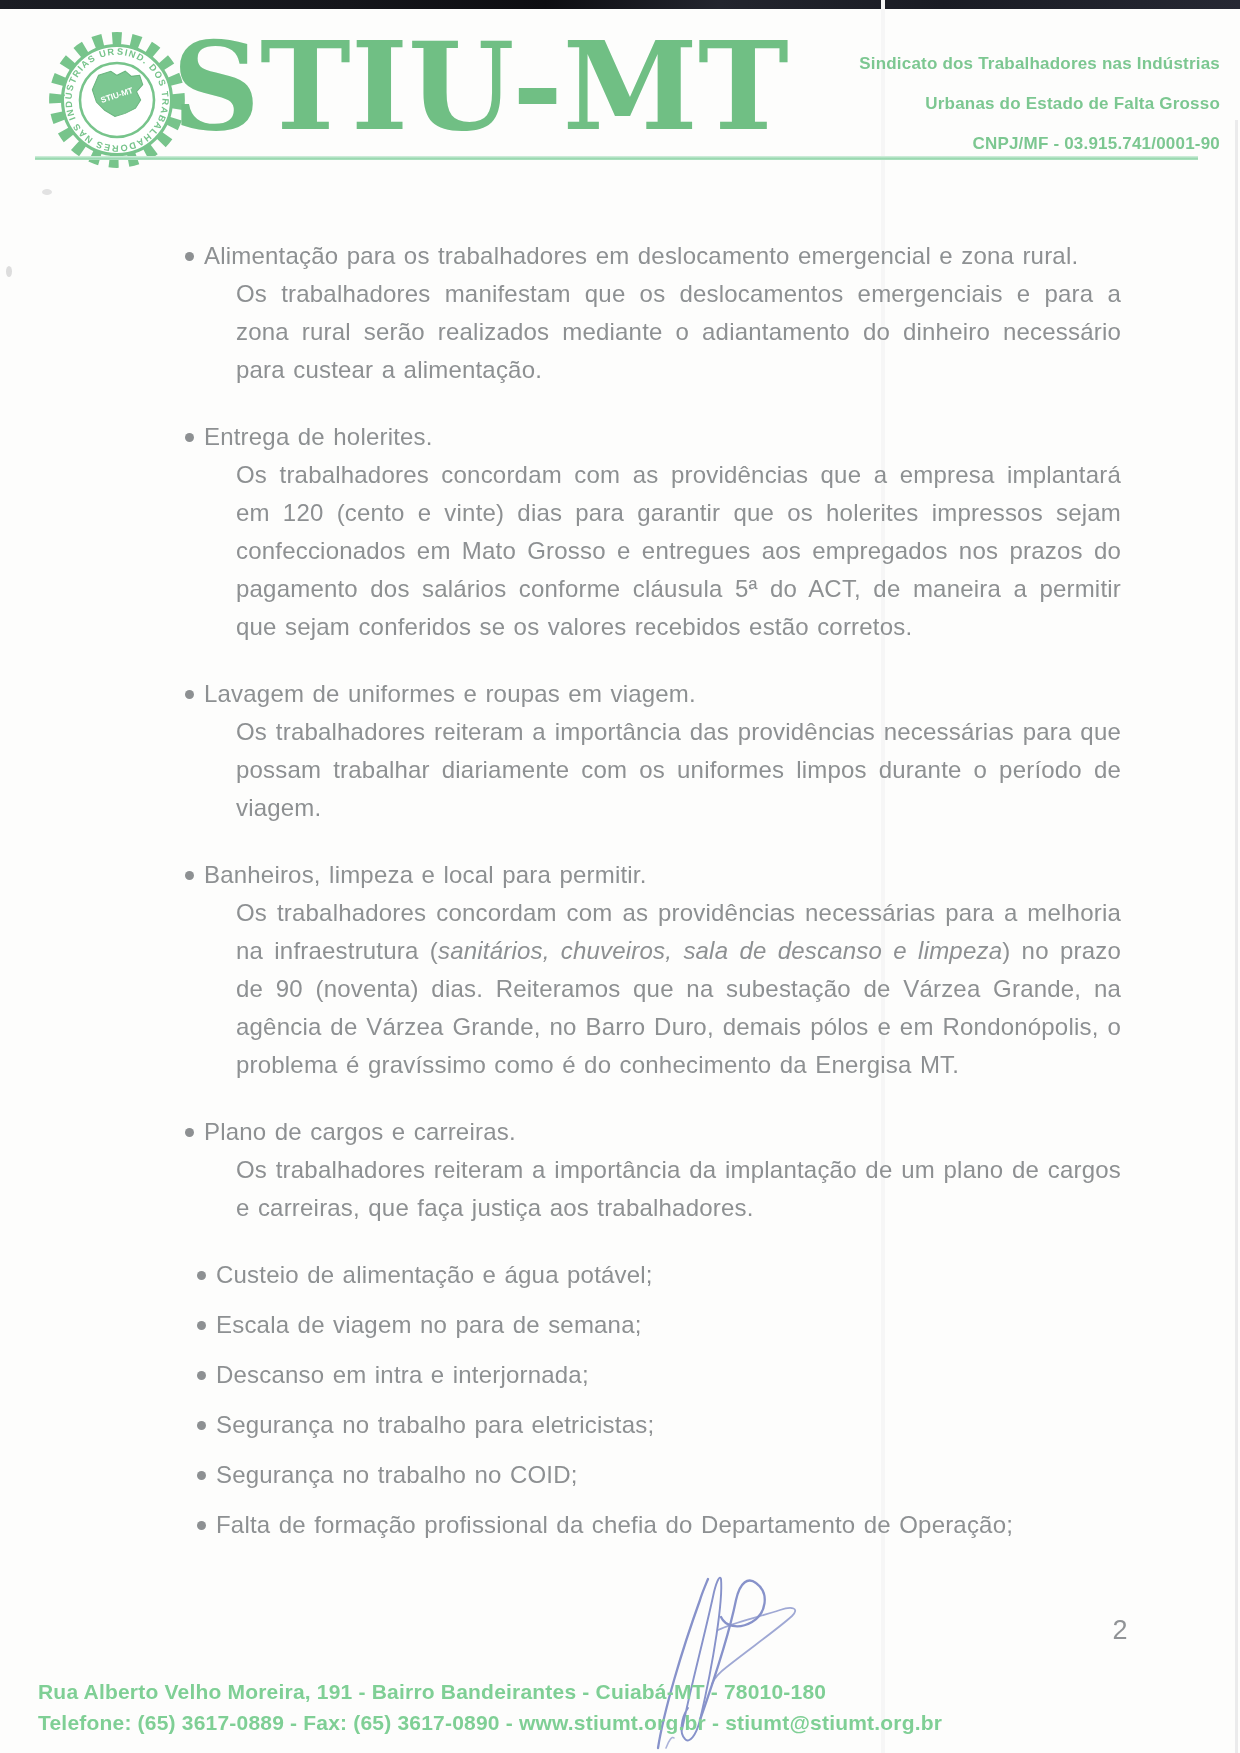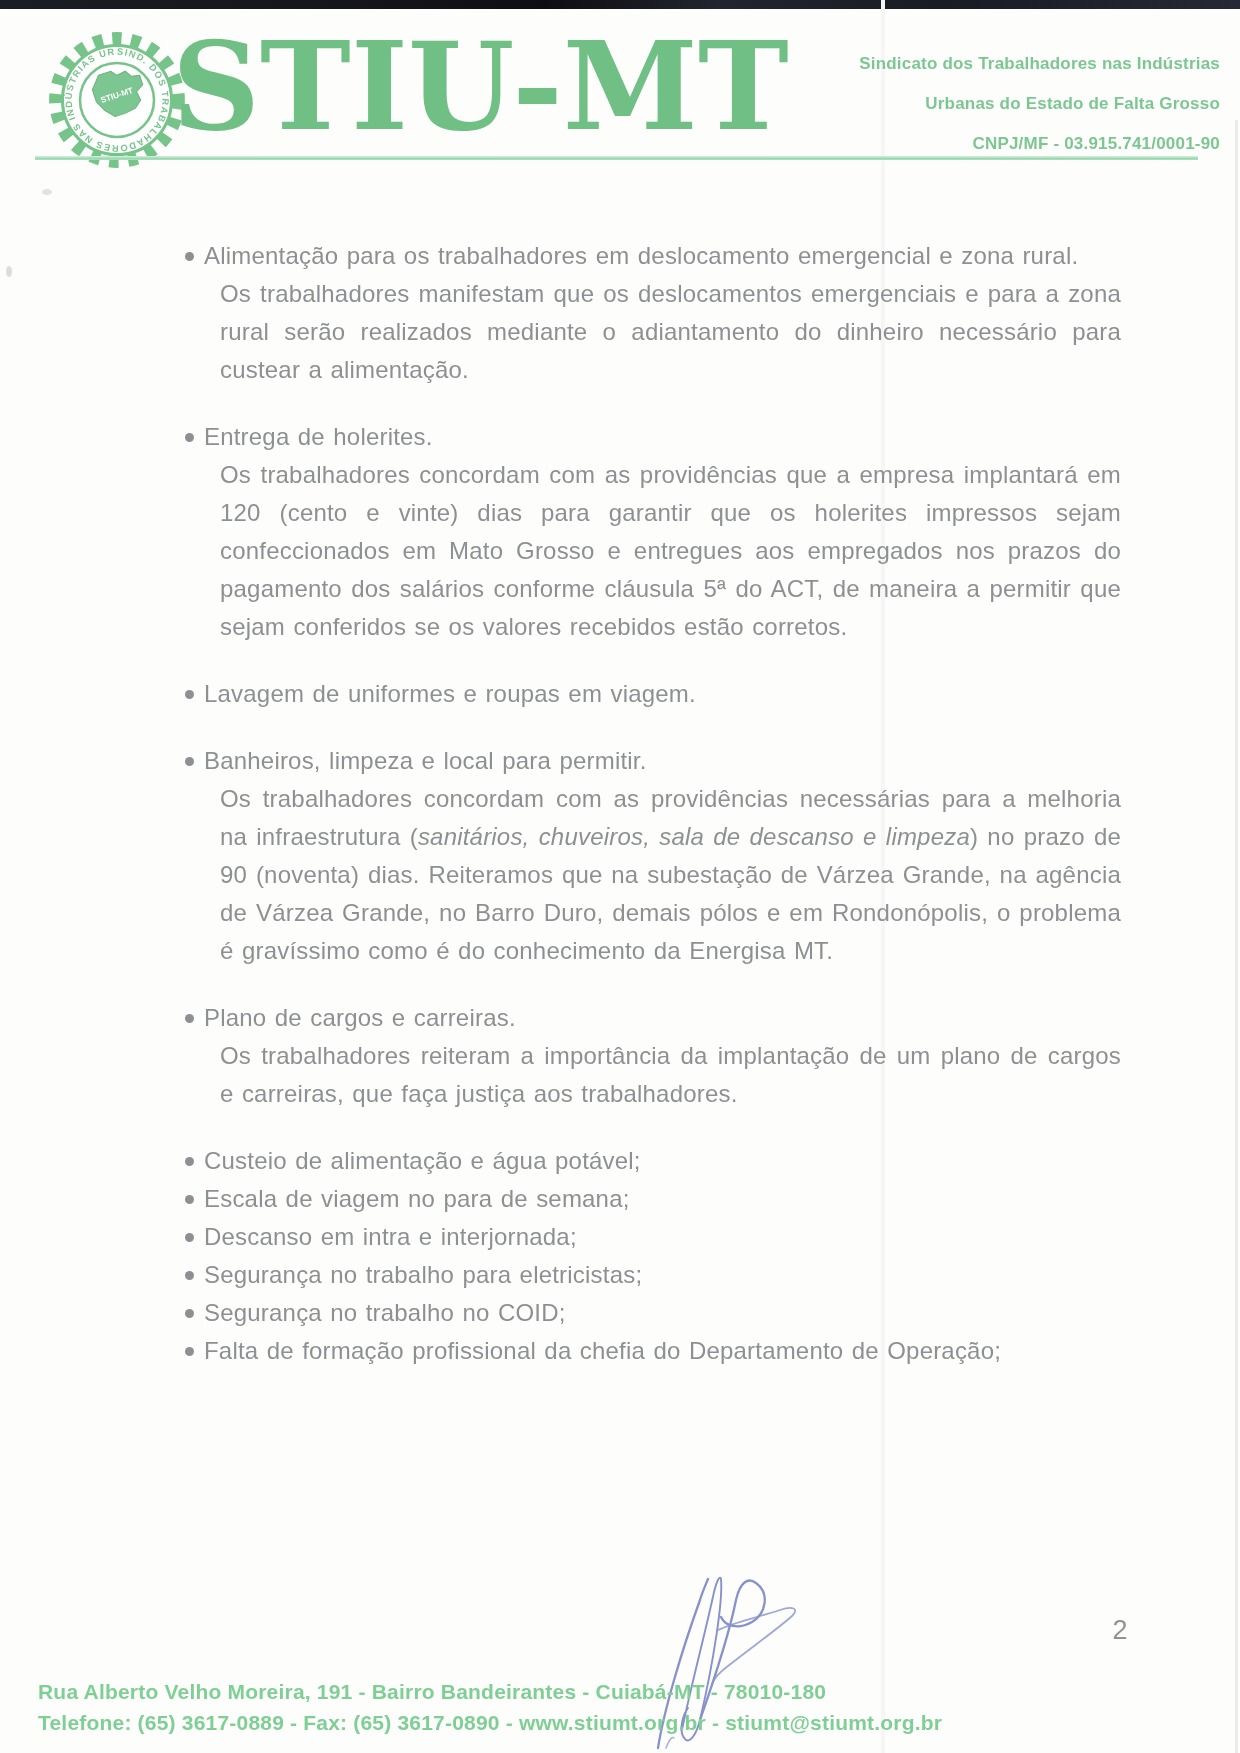--- a/index.html
+++ b/index.html
@@ -42,22 +42,22 @@
     position:absolute;left:184px;top:237px;width:937px;
     color:#8d9092;font-size:24px;line-height:38px;
     letter-spacing:0.2px;word-spacing:1.5px;
   }
   .section{margin:0 0 29px 0;}
   .bullet-line{position:relative;padding-left:20px;text-align:justify;}
   .bullet-line::before{
     content:"";position:absolute;left:1px;top:15px;width:9px;height:9px;
     border-radius:50%;background:#8d9092;
   }
-  .indent-par{margin-left:36px;text-align:justify;}
-  .short-list .bullet-line{margin:0;}
+  .indent-par{margin-left:52px;text-align:justify;}
+  .short-list .bullet-line{margin:12px;}
   .em{font-style:italic;}
 
   
   .page-number{
     position:absolute;left:1100px;top:1615px;width:40px;
     color:#909396;font-size:27px;text-align:center;
   }
   .signature-svg{position:absolute;left:628px;top:1568px;width:206px;height:185px;}
   .footer{
     position:absolute;left:38px;top:1676px;width:1000px;
@@ -113,20 +113,21 @@
       <div class="indent-par">Os trabalhadores manifestam que os deslocamentos emergenciais e para a zona rural serão realizados mediante o adiantamento do dinheiro necessário para custear a alimentação.</div>
     </div>
 
     <div class="section">
       <div class="bullet-line">Entrega de holerites.</div>
       <div class="indent-par">Os trabalhadores concordam com as providências que a empresa implantará em 120 (cento e vinte) dias para garantir que os holerites impressos sejam confeccionados em Mato Grosso e entregues aos empregados nos prazos do pagamento dos salários conforme cláusula 5ª do ACT, de maneira a permitir que sejam conferidos se os valores recebidos estão corretos.</div>
     </div>
 
     <div class="section">
       <div class="bullet-line">Lavagem de uniformes e roupas em viagem.</div>
+      <div class="indent-par">Os trabalhadores reiteram a importância das providências necessárias para que possam trabalhar diariamente com os uniformes limpos durante o período de viagem.</div>
     </div>
 
     <div class="section">
       <div class="bullet-line">Banheiros, limpeza e local para permitir.</div>
       <div class="indent-par"><span>Os trabalhadores concordam com as providências necessárias para a melhoria na infraestrutura (</span><span class="em">sanitários, chuveiros, sala de descanso e limpeza</span><span>) no prazo de 90 (noventa) dias. Reiteramos que na subestação de Várzea Grande, na agência de Várzea Grande, no Barro Duro, demais pólos e em Rondonópolis, o problema é gravíssimo como é do conhecimento da Energisa MT.</span></div>
     </div>
 
     <div class="section">
       <div class="bullet-line">Plano de cargos e carreiras.</div>
       <div class="indent-par">Os trabalhadores reiteram a importância da implantação de um plano de cargos e carreiras, que faça justiça aos trabalhadores.</div>

